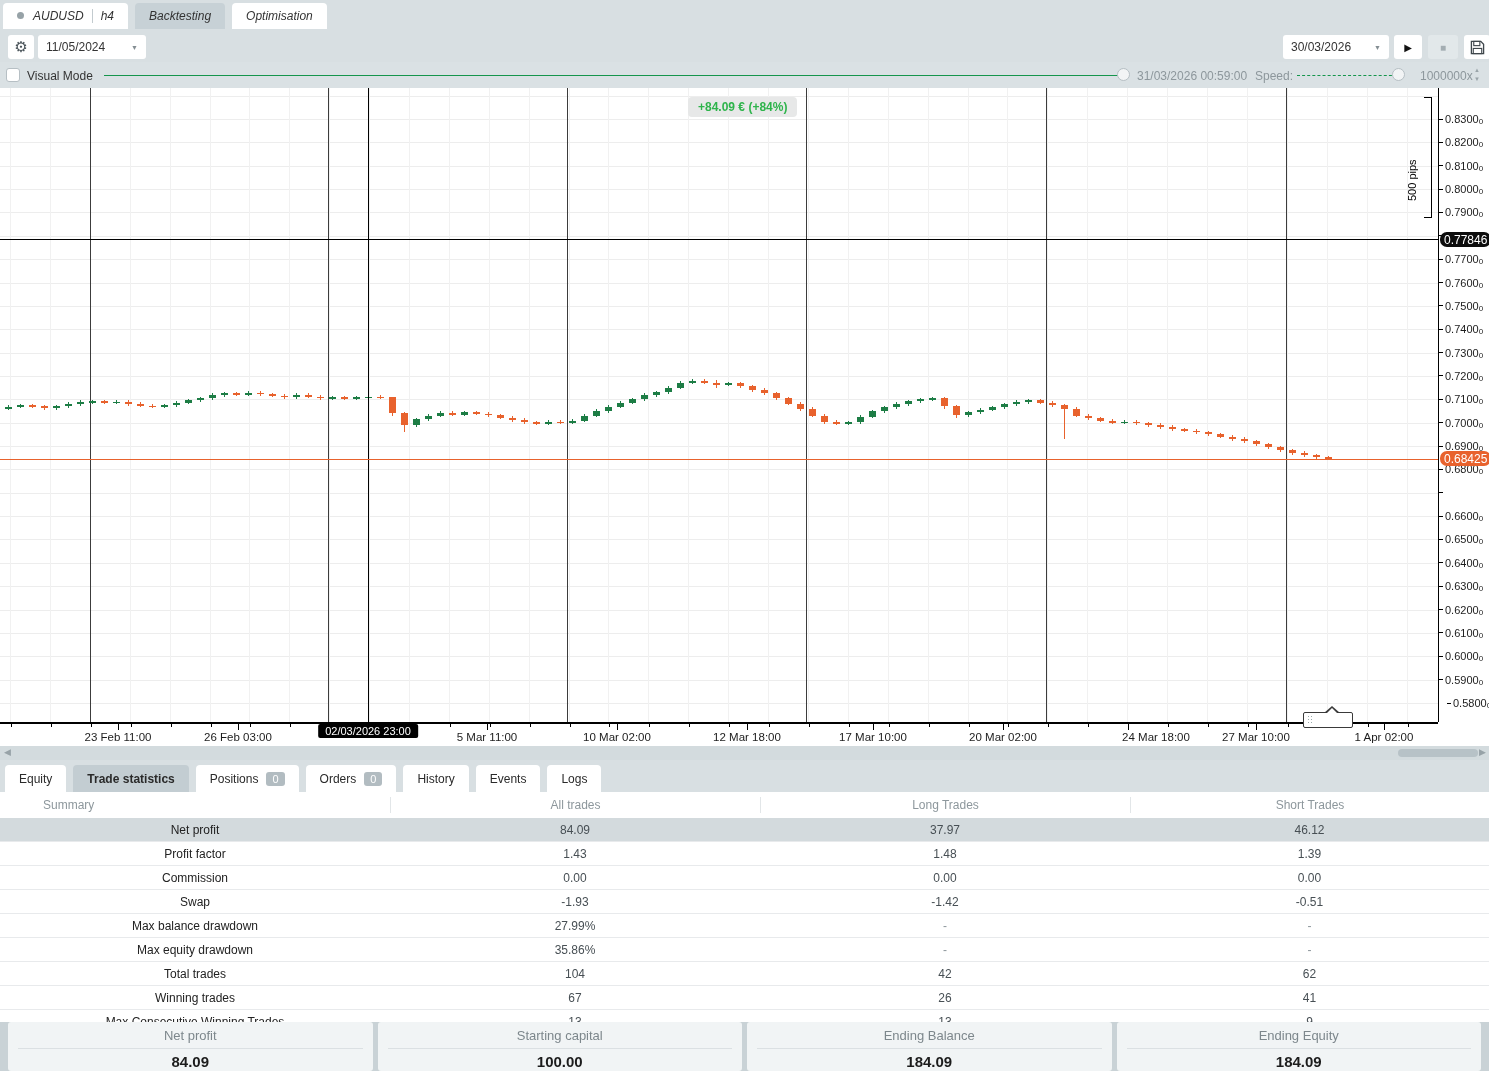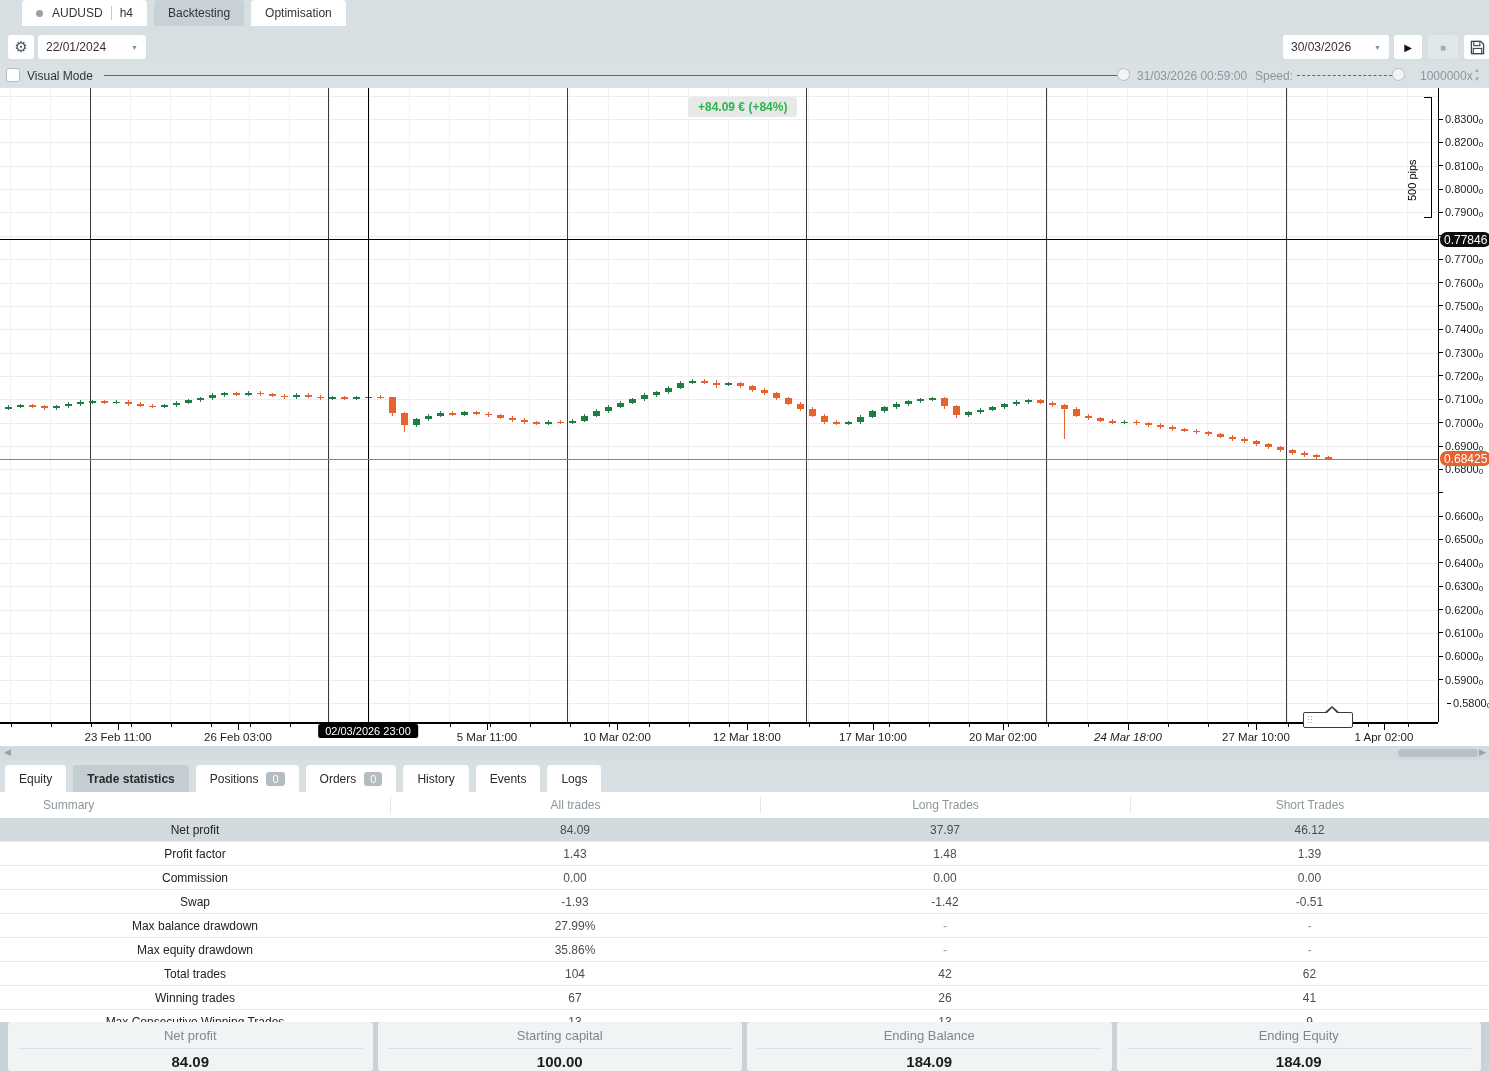--- a/index.html
+++ b/index.html
@@ -1,18 +1,18 @@
 <!DOCTYPE html>
 <html><head>
 <meta charset="utf-8">
 <style>
   html,body{margin:0;padding:0;background:#d8dfe2;font-family:"Liberation Sans",sans-serif;}
   .app{position:relative;width:1489px;height:1071px;overflow:hidden;background:#d8dfe2;font-size:12px;color:#333;}
   
-  .tabbar{position:absolute;left:0;top:0;width:1489px;height:31px;background:#d8dfe2;display:flex;align-items:flex-start;padding-left:22px;box-sizing:border-box;}
+  .tabbar{position:absolute;left:0;top:0;width:1489px;height:31px;background:#d8dfe2;display:flex;align-items:center;padding-left:3px;box-sizing:border-box;font-style:italic;}
   .tab{height:26px;display:flex;align-items:center;padding:0 14px;background:#fff;border-radius:4px 4px 0 0;margin-right:7px;cursor:default;}
   .tab.shaded{background:#c7d1d6;}
   .tab .bullet{width:7px;height:7px;border-radius:50%;background:#97a2a7;margin-right:9px;}
   .tab .tf-sep{width:1px;height:14px;background:#c3cbcf;margin:0 8px;}
   
   .toolbar{position:absolute;left:0;top:31px;width:1489px;height:31px;background:#d8dfe2;}
   .btn{position:absolute;top:4px;height:24px;background:#fff;border-radius:3px;display:flex;align-items:center;justify-content:center;box-sizing:border-box;}
   .gear{left:8px;width:26px;font-size:15px;color:#4a545a;}
   .dateselect{position:absolute;top:4px;height:24px;background:#fff;border-radius:3px;display:flex;align-items:center;padding:0 8px;box-sizing:border-box;}
   .dateselect .caret{margin-left:auto;font-size:7px;color:#848e93;padding-left:10px;}
@@ -104,21 +104,21 @@
     <div class="tab">
       <span>Optimisation</span>
     </div>
   </div>
 
   <div class="toolbar">
     <div class="btn gear">
         <span>⚙</span>
       </div>
     <div class="dateselect ds-start">
-      <span>22/01/2024</span>
+      <span>11/05/2024</span>
       <span class="caret">▼</span>
     </div>
     <div class="sl-track">
       <div class="sl-fill"></div>
     </div>
     <div class="sl-handle h1"></div>
     <div class="sl-handle h2"></div>
     <div class="dateselect ds-end">
       <span>30/03/2026</span>
       <span class="caret">▼</span>
@@ -635,21 +635,21 @@
         <span class="tlabel" style="left: 487px;">5 Mar 11:00</span>
         <div class="ttick" style="left: 617px; height: 6px;"></div>
         <span class="tlabel" style="left: 617px;">10 Mar 02:00</span>
         <div class="ttick" style="left: 747px; height: 6px;"></div>
         <span class="tlabel" style="left: 747px;">12 Mar 18:00</span>
         <div class="ttick" style="left: 873px; height: 6px;"></div>
         <span class="tlabel" style="left: 873px; text-align: center;">17 Mar 10:00</span>
         <div class="ttick" style="left: 1003px; height: 6px;"></div>
         <span class="tlabel" style="left: 1003px;">20 Mar 02:00</span>
         <div class="ttick" style="left: 1128px; height: 6px;"></div>
-        <span class="tlabel" style="left: 1128px; font-style: italic;">24 Mar 18:00</span>
+        <span class="tlabel" style="left: 1156px;">24 Mar 18:00</span>
         <div class="ttick" style="left: 1256px; height: 6px;"></div>
         <span class="tlabel" style="left: 1256px;">27 Mar 10:00</span>
         <div class="ttick" style="left: 1384px; height: 6px;"></div>
         <span class="tlabel" style="left: 1384px;">1 Apr 02:00</span>
       </div>
     <div class="time-pill" id="timePill" style="left: 368px;">02/03/2026 23:00</div>
     <div class="axis-thumb">
       <div class="grip"></div>
       <div class="notch-b"></div>
       <div class="notch-w"></div>

